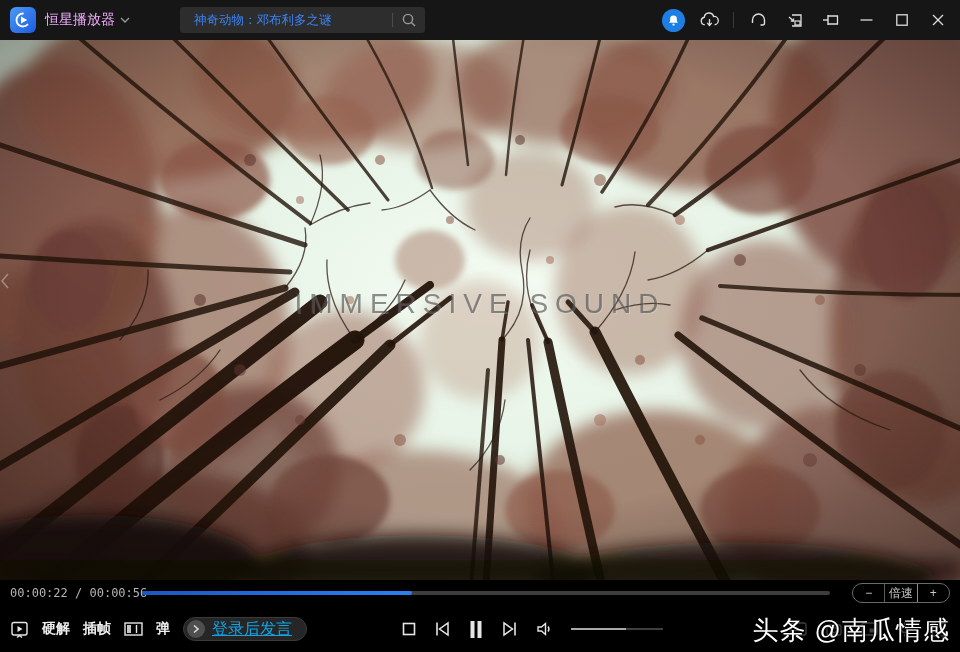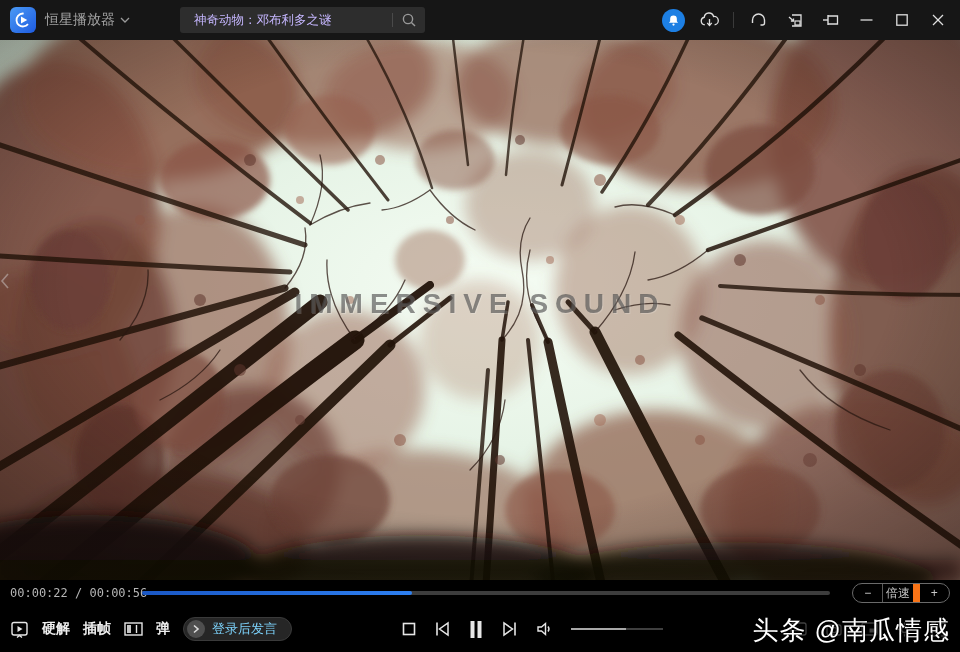--- a/index.html
+++ b/index.html
@@ -5,63 +5,63 @@
   * { margin:0; padding:0; box-sizing:border-box; }
   html,body { width:960px; height:652px; background:#000; overflow:hidden;
               font-family:"Liberation Sans", sans-serif; }
 
   
   .titlebar { height:40px; background:#161616; display:flex; align-items:center;
               padding:0 10px; position:relative; }
   .logo { width:26px; height:26px; border-radius:6px;
           background:linear-gradient(135deg,#4a9af5,#1e5be0);
           display:flex; align-items:center; justify-content:center; margin-right:9px; cursor:pointer;}
-  .app-title { color:#a3a3a3; font-size:14px; display:flex; align-items:center; gap:5px; }
+  .app-title { color:#f0abfc; font-size:14px; display:flex; align-items:center; gap:5px; }
   .search-box { position:absolute; left:180px; top:7px; width:245px; height:26px;
                 background:#2d2d2d; border-radius:3px; display:flex; align-items:center;
                 padding:0 8px 0 14px; cursor:text; }
-  .search-ph { color:#c4b5fd; font-size:12.5px; flex:1; white-space:nowrap; overflow:hidden; }
+  .search-ph { color:#3b82f6; font-size:12.5px; flex:1; white-space:nowrap; overflow:hidden; }
   .search-sep { width:1px; height:14px; background:#4a4a4a; margin:0 8px; }
   .tb-right { margin-left:auto; display:flex; align-items:center; gap:12px; }
   .tb-btn { width:24px; height:24px; display:flex; align-items:center; justify-content:center;
             color:#dedede; cursor:pointer; }
   .bell-btn { width:23px; height:23px; border-radius:50%; background:#1d7fe3;
               display:flex; align-items:center; justify-content:center; cursor:pointer; }
   .tb-sep { width:1px; height:16px; background:#3a3a3a; }
 
   
   .video-area { position:relative; width:960px; height:540px; background:#dfeee1; }
   .video-area svg.scene { display:block; width:960px; height:540px; }
   .immersive-wm { position:absolute; left:50%; top:248px; transform:translateX(-50%);
-                  font-size:28px; font-weight:bold; letter-spacing:7px; white-space:nowrap;
+                  font-size:28px; font-weight:normal; letter-spacing:7px; white-space:nowrap;
                   color:rgba(75,75,75,0.62); text-shadow:1px 1px 0 rgba(255,255,255,0.18); }
   .edge-chevron { position:absolute; left:0; top:232px; opacity:.45; }
 
   
   .control-bar { height:72px; background:#000; position:relative; }
   .progress-row { height:26px; display:flex; align-items:center; padding:0 10px; }
   .time-display { font-family:"DejaVu Sans Mono", monospace; font-size:12px; color:#b5b5b5;
                   width:132px; white-space:nowrap; }
   .progress-track { flex:1; height:4px; background:#3d3d3d; border-radius:2px; cursor:pointer; }
   .progress-fill { height:4px; background:linear-gradient(90deg,#1a57c4,#2d7ff0); border-radius:2px; }
   .speed-pill { margin-left:22px; width:98px; height:20px; border:1px solid #6a6a6a;
                 border-radius:10px; display:flex; align-items:center; color:#c9c9c9;
                 font-size:12px; overflow:hidden; }
   .speed-pill > div { flex:1; text-align:center; line-height:18px; cursor:pointer; }
-  .speed-pill .mid { border-left:1px solid #5a5a5a; border-right:7px solid #f97316; }
+  .speed-pill .mid { border-left:1px solid #5a5a5a; border-right:1px solid #f97316; }
 
   .buttons-row { position:relative; height:46px; display:flex; align-items:center; padding:0 10px; }
   .left-group { display:flex; align-items:center; gap:13px; }
   .zh-btn { color:#f0f0f0; font-size:14px; font-weight:bold; cursor:pointer; white-space:nowrap;font-family:Liberation Mono, monospace; }
   .icon-btn { display:flex; align-items:center; justify-content:center; color:#e6e6e6; cursor:pointer; }
   .login-pill { height:24px; background:#262626; border:1px solid #3a3a3a; border-radius:13px;
                 display:flex; align-items:center; gap:7px; padding:0 14px 0 3px; cursor:pointer; }
   .login-circle { width:18px; height:18px; border-radius:50%; background:#4f4f4f;
                   display:flex; align-items:center; justify-content:center; }
-  .login-text { color:#7dd3fc; font-size:13px; white-space:nowrap; }
+  .login-text { color:#0ea5e9; font-size:16px; white-space:nowrap;text-decoration:underline; }
 
   .center-group { position:absolute; left:402px; top:0; height:46px;
                   display:flex; align-items:center; gap:18px; }
   .vol-track { width:92px; height:2px; background:#3f3f3f; cursor:pointer; }
   .vol-fill { height:2px; background:#a8a8a8; }
 
   .right-group { margin-left:auto; position:relative; height:46px; display:flex;
                  align-items:center; }
   .faint-icons { display:flex; align-items:center; gap:19px; opacity:.28; color:#fff;
                  margin-right:4px; }

